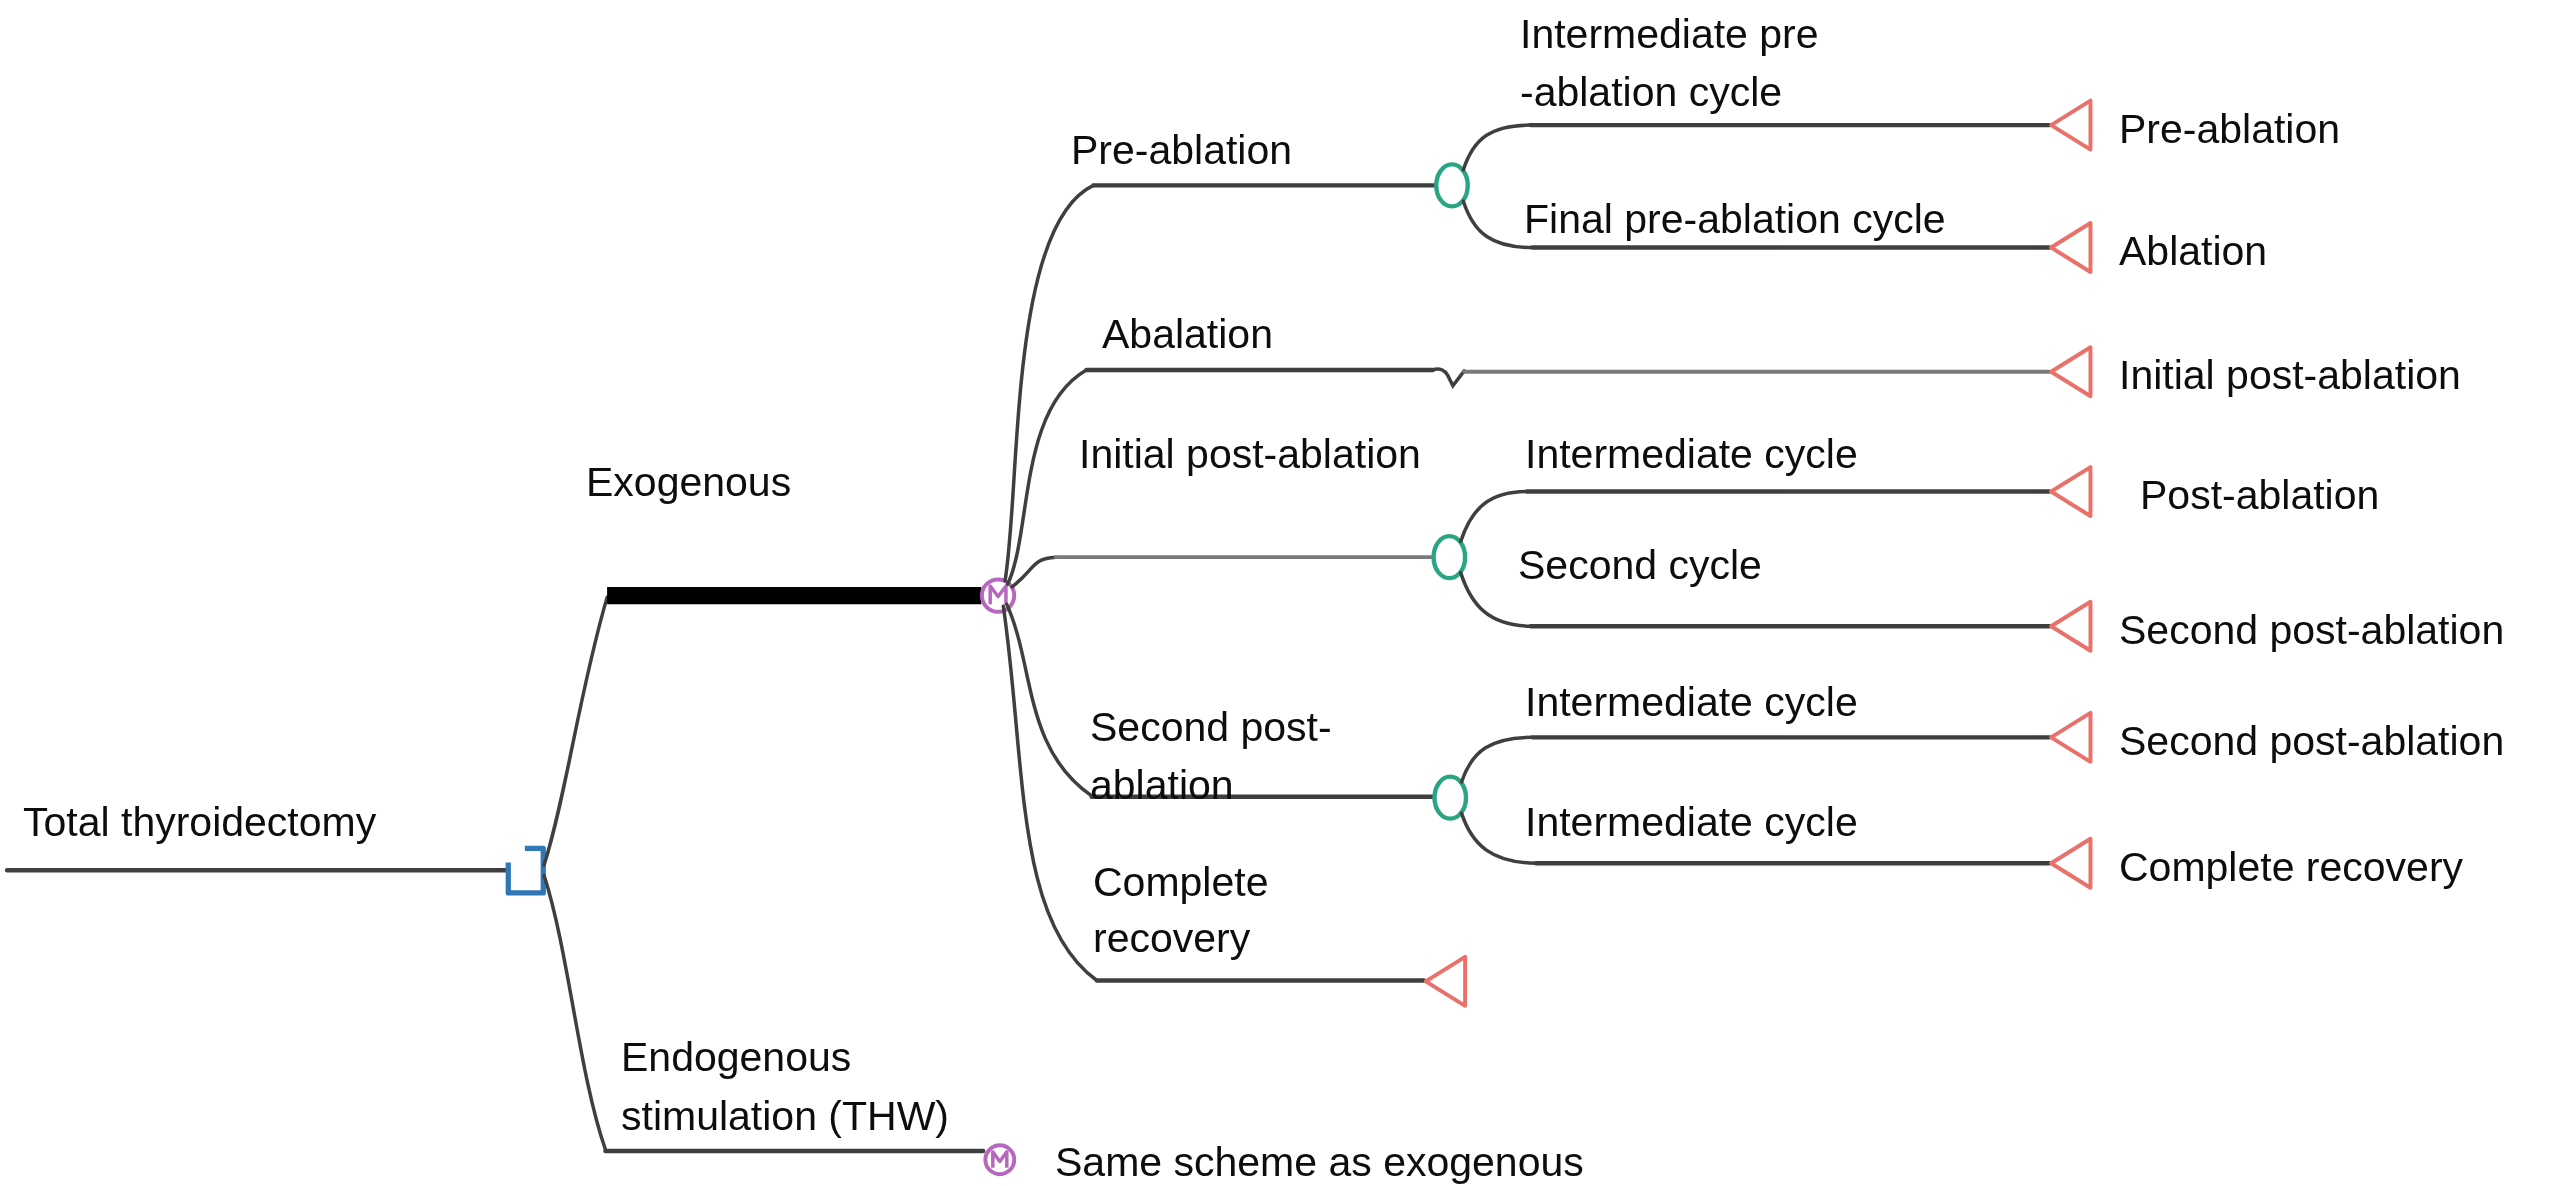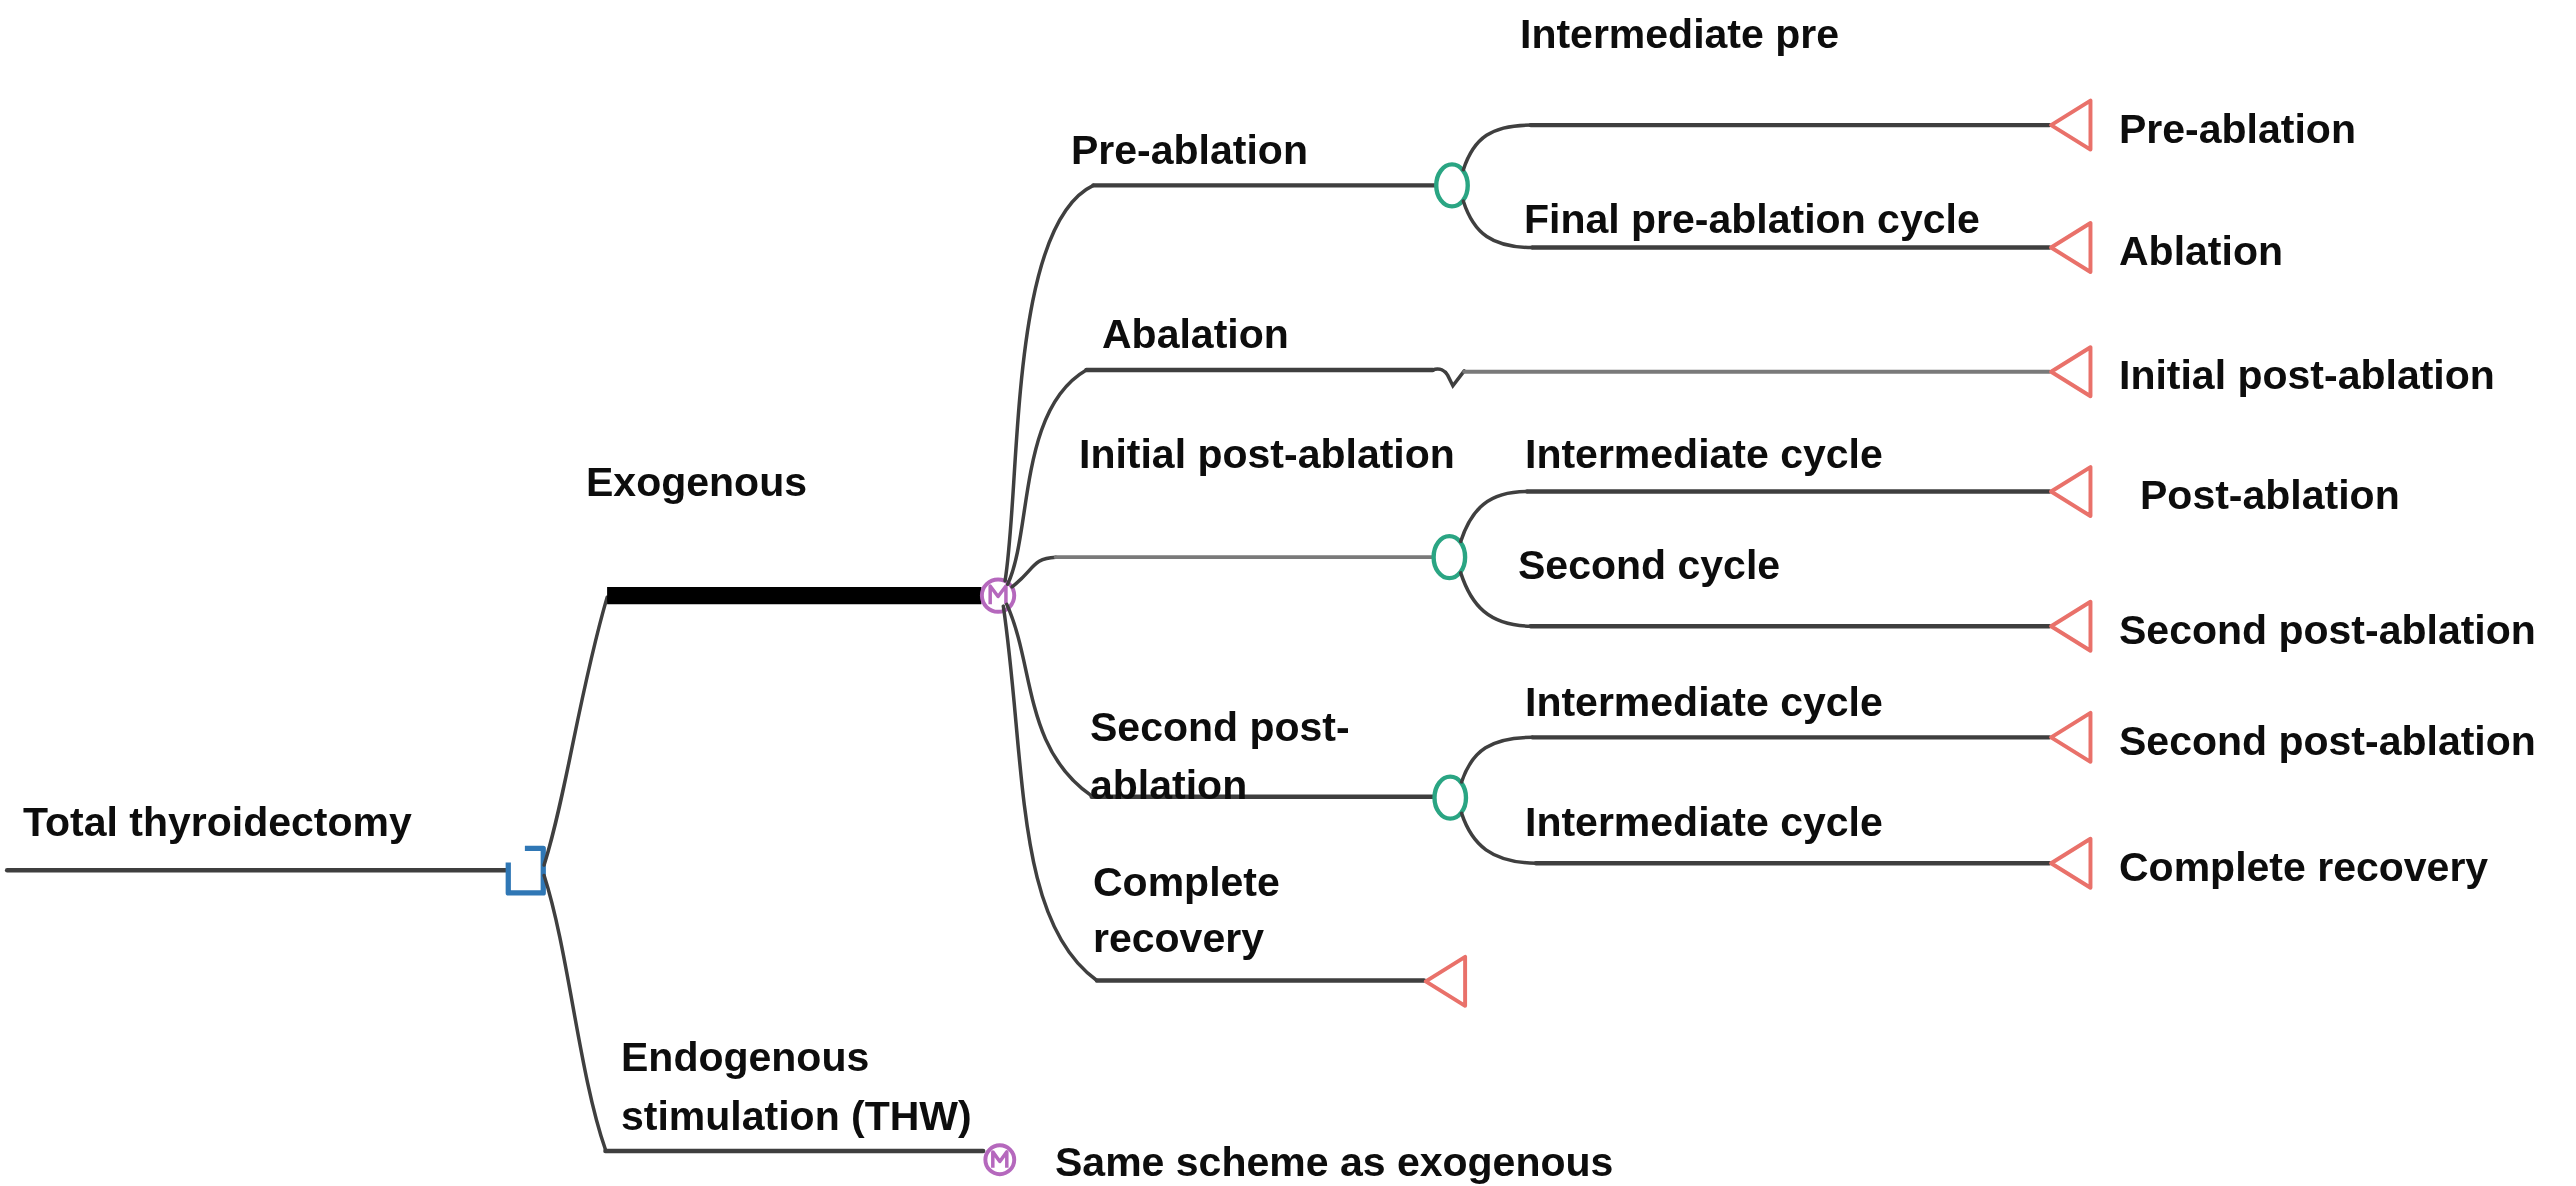--- a/index.html
+++ b/index.html
@@ -13,21 +13,21 @@
   .ln-thin { stroke:var(--c-line,#3f3f3f); stroke-width:4; fill:none; stroke-linecap:round; }
   .ln-lt   { stroke:#7a7a7a; stroke-width:4.5; fill:none; stroke-linecap:round; }
   .sel     { stroke:var(--c-selected_path,#000); stroke-width:20; fill:none; }
   .decision{ stroke:var(--c-decision_node,#2f77b5); stroke-width:6; fill:none; stroke-linejoin:round; }
   .chance  { stroke:var(--c-chance_node,#2aa583); stroke-width:5; fill:#ffffff; }
   .clone   { stroke:var(--c-clone_node,#b568bd); stroke-width:4.5; fill:#ffffff; }
   .cloneM  { stroke:var(--c-clone_node,#b568bd); stroke-width:4; fill:none; stroke-linejoin:round; }
   .term    { stroke:var(--c-terminal_node,#e9716a); stroke-width:4.5; fill:#ffffff; stroke-linejoin:round; }
   .lbl {
     position:absolute; font-size:41px; line-height:56px; color:#0d0d0d;
-    white-space:nowrap; letter-spacing:0;font-weight:bold;
+    white-space:nowrap; letter-spacing:0;
   }
   .lbl div { white-space:nowrap; }
 </style>
 </head>
 <body>
 
 <div class="stage">
 
   <svg class="wires" viewBox="0 0 2945 1356">
 
@@ -112,20 +112,21 @@
     <div>ablation</div>
   </div>
 
   <div class="lbl" style="left:1093px; top:854px; line-height:56px;">
     <div>Complete</div>
     <div>recovery</div>
   </div>
 
   <div class="lbl" style="left:1520px; top:5.2px; line-height:58px;">
     <div>Intermediate pre</div>
+    <div>-ablation cycle</div>
   </div>
 
   <div class="lbl" style="left:1524px; top:191px;">Final pre-ablation cycle</div>
 
 
   <div class="lbl" style="left:1525px; top:426px;">Intermediate cycle</div>
 
   <div class="lbl" style="left:1518px; top:537px;">Second cycle</div>
 
   <div class="lbl" style="left:1525px; top:674px;">Intermediate cycle</div>

